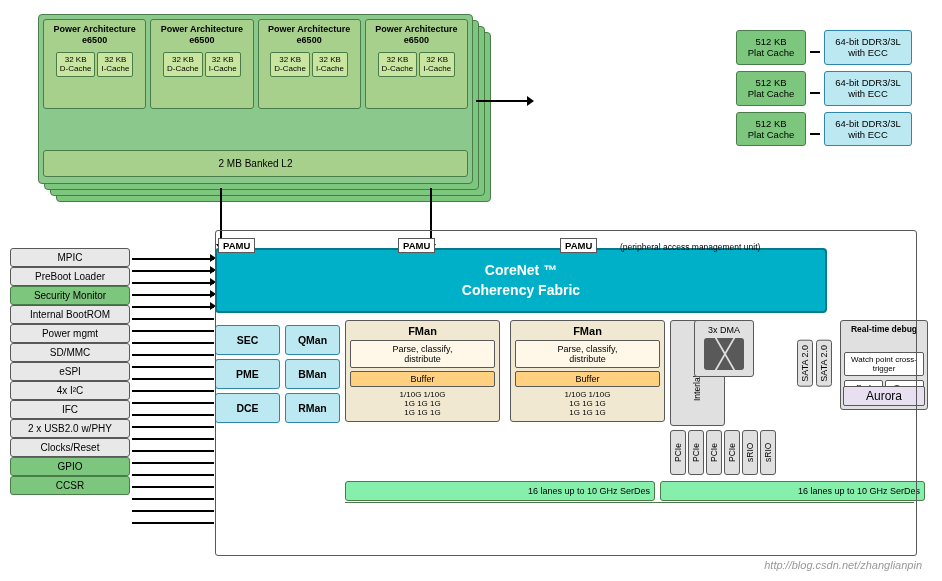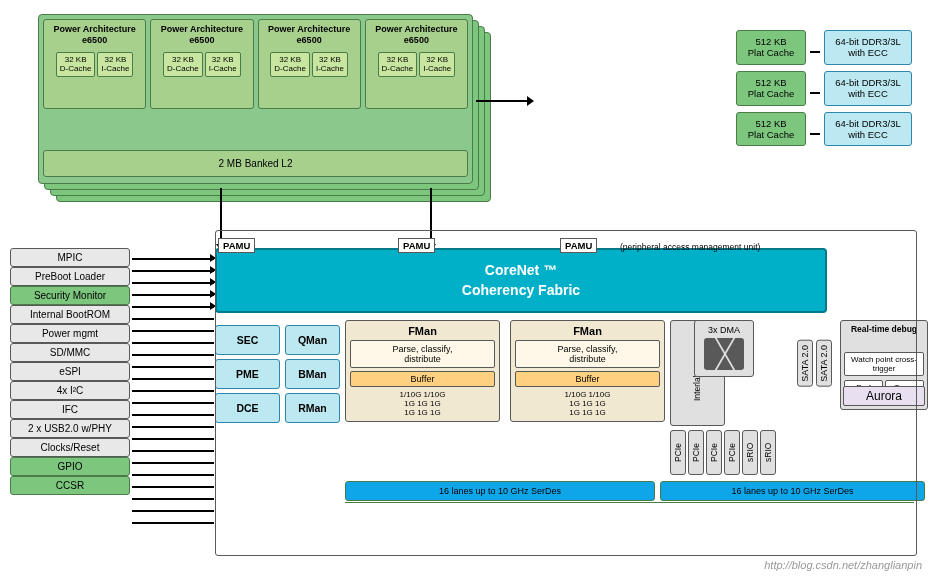--- a/index.html
+++ b/index.html
@@ -312,24 +312,24 @@
       right: 20px;
       font-size: 11px;
       color: #999;
       font-style: italic;
     }
 
     
     .serdes-bottom {
       position: absolute;
       bottom: 30px;
-      background: #0ea5e9;
+      background: #86efac;
       border: 1.5px solid #4a7c4a;
       border-radius: 3px;
-      text-align: center;
+      text-align: right;
       font-size: 9px;
       padding: 4px;
       color: #000;
     }
   </style>
 </head>
 <body>
 
 <div class="diagram">
 

